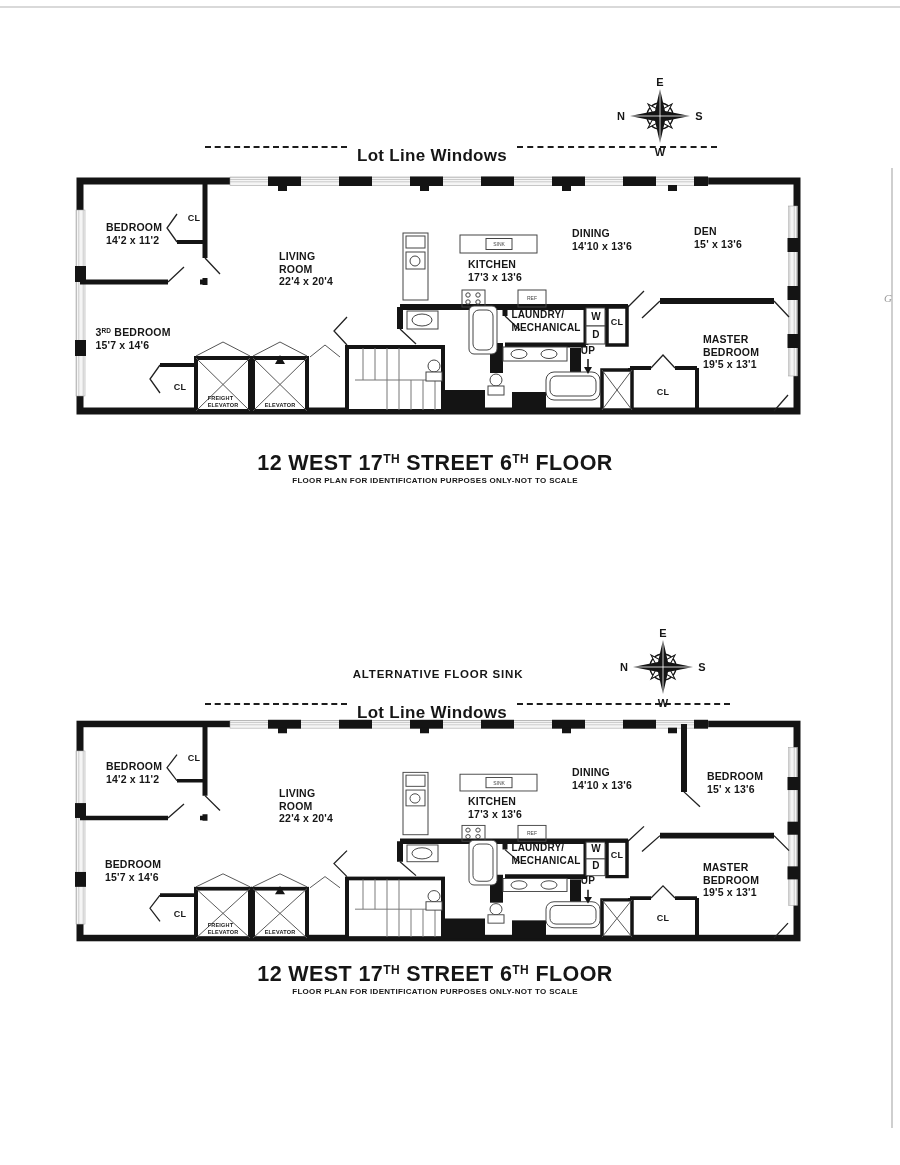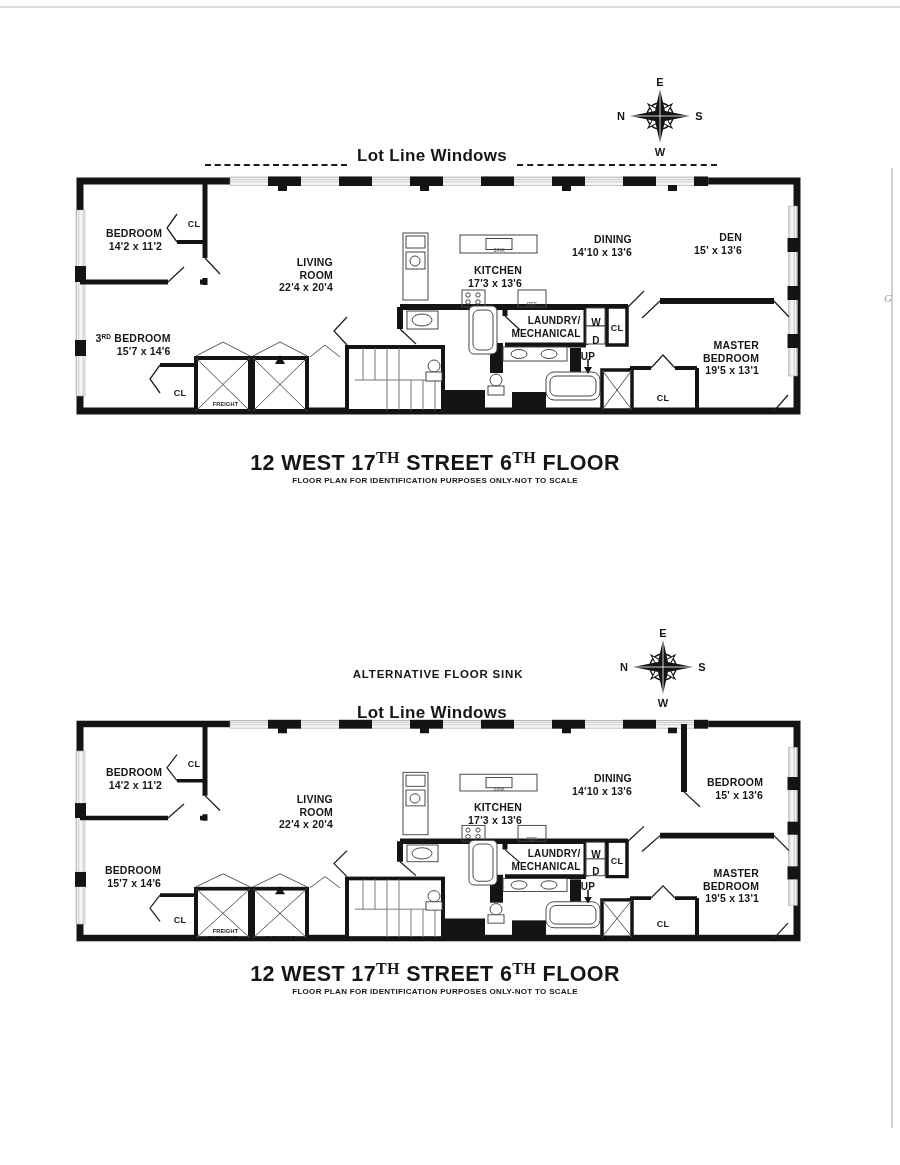--- a/index.html
+++ b/index.html
@@ -4,34 +4,34 @@
 <style>
   html,body{margin:0;padding:0;background:#fff;}
   .page{position:relative;width:900px;height:1165px;background:#ffffff;overflow:hidden;
         font-family:"Liberation Sans",sans-serif;color:#161616;}
   .scan-top{position:absolute;left:0;top:6px;width:100%;height:2px;background:#d9d9d9;}
   .scan-right{position:absolute;left:891px;top:168px;width:2px;height:960px;background:#cfcfcf;}
   .scan-curl{position:absolute;left:884px;top:292px;font:italic 11px "Liberation Serif",serif;color:#9a9a9a;}
   svg.plan{position:absolute;}
   svg.compass{position:absolute;}
   .clabel{position:absolute;transform:translate(-50%,-50%);font:bold 11px "Liberation Sans",sans-serif;}
-  .lotline{position:absolute;display:flex;align-items:flex-end;gap:10px;}
+  .lotline{position:absolute;display:flex;align-items:flex-start;gap:10px;}
   .dash{border-top:2.5px dashed #1c1c1c;height:0;}
   .lotline-text{font:bold 17px "Liberation Sans",sans-serif;letter-spacing:.3px;white-space:nowrap;}
   .alt-title{position:absolute;transform:translate(-50%,-50%);font:bold 11.5px "Liberation Sans",sans-serif;letter-spacing:.8px;white-space:nowrap;}
-  .rlabel{position:absolute;transform:translate(-50%,-50%);text-align:right;
-          font:bold 10.5px "Liberation Sans",sans-serif;letter-spacing:.2px;line-height:1.2;white-space:nowrap;margin-top:6px;}
+  .rlabel{position:absolute;transform:translate(-50%,-50%);text-align:left;
+          font:bold 10.5px "Liberation Sans",sans-serif;letter-spacing:.2px;line-height:1.2;white-space:nowrap;}
   .rlabel .ln{display:block;}
   .sm{font-size:9px;}
   .xs{font-size:10px;line-height:1.25;}
   .xxs{font-size:5.5px;letter-spacing:.2px;line-height:1.2;}
   .micro{font-size:5px;font-weight:normal;color:#444;letter-spacing:0;}
   .supsm{font-size:6.5px;position:relative;top:-3px;}
   .title{position:absolute;transform:translateX(-50%);font:bold 21.5px "Liberation Sans",sans-serif;letter-spacing:.4px;white-space:nowrap;}
-  .title .sup{font-size:16px;position:relative;top:-7px;font-family:Liberation Serif, serif;}
+  .title .sup{font-size:12px;position:relative;top:-7px;}
   .subtitle{position:absolute;transform:translateX(-50%);font:bold 8px "Liberation Sans",sans-serif;letter-spacing:.3px;white-space:nowrap;}
 </style>
 </head>
 <body>
 
 <div class="page">
   <div class="scan-top"></div>
   <div class="scan-right"></div>
   <div class="scan-curl">G</div>
 

